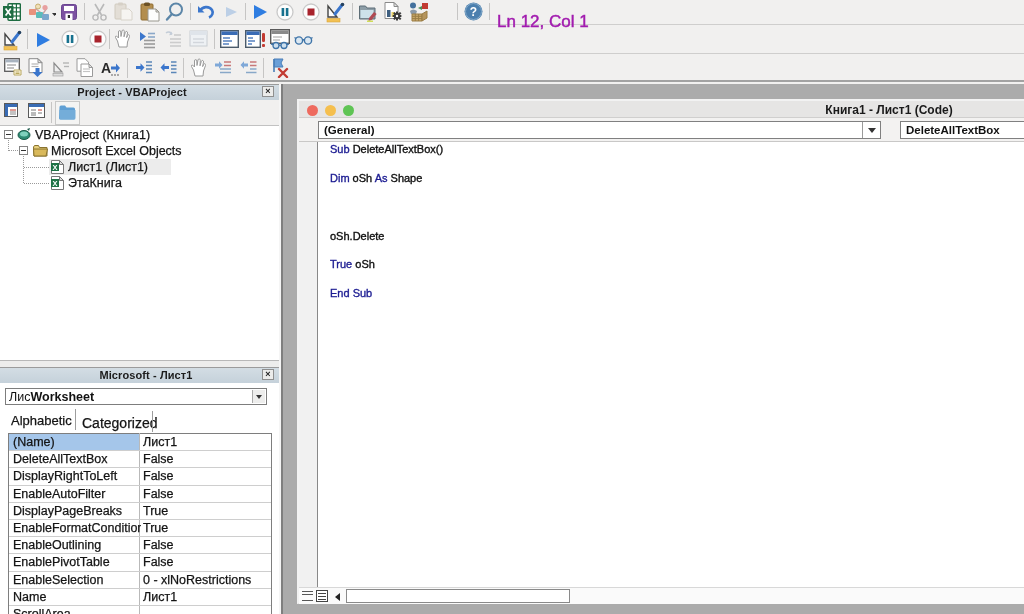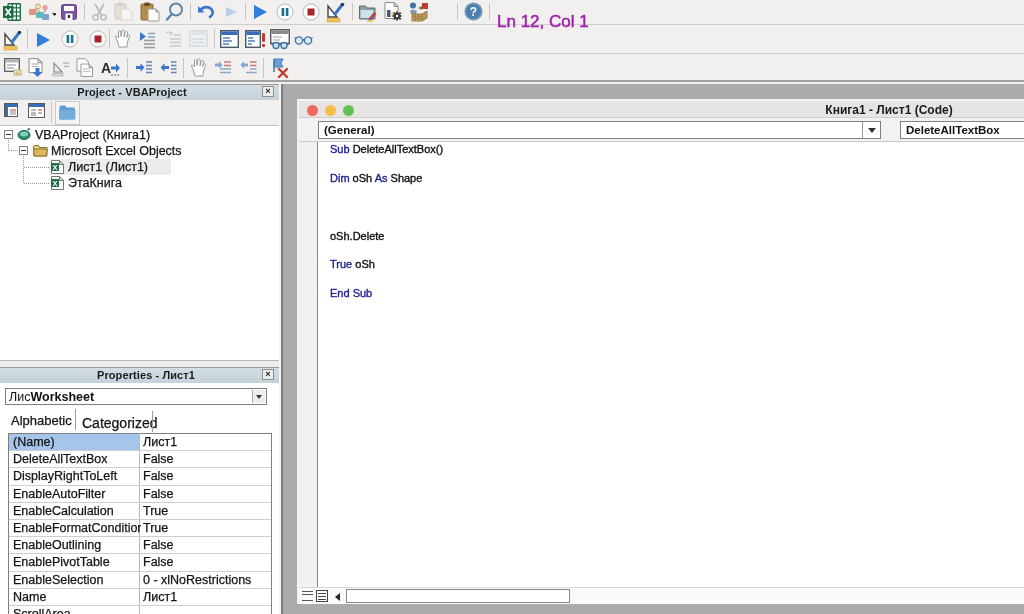--- a/index.html
+++ b/index.html
@@ -381,21 +381,21 @@
   </svg>
   <div class="trow" style="left:35px;top:2px;font-weight:400">VBAProject (Книга1)</div>
   <div class="trow" style="left:51px;top:18px">Microsoft Excel Objects</div>
 
   <div class="trow" style="left:68px;top:34px">Лист1 (Лист1)</div>
   <div class="trow" style="left:68px;top:50px">ЭтаКнига</div>
 </div>
 
 <div class="abs" style="left:0;top:360px;width:279px;height:7px;background:#ededec;border-top:1px solid #b8b8b8"></div>
 
-<div class="ptitle" style="top:367px;text-indent:13px">Properties - Лист1</div>
+<div class="ptitle" style="top:367px;text-indent:13px">Microsoft - Лист1</div>
 <div class="closebtn" style="left:262px;top:369px">×</div>
 <div id="props" class="abs" style="left:0;top:383px;width:279px;height:231px;background:#fff;overflow:hidden">
 
   <div class="abs" style="left:5px;top:5px;width:262px;height:17px;background:#fff;border:1px solid #7d7d7d">
     <div class="abs" style="left:3px;top:1px;font-size:12.5px;color:#111">Лис<b>Worksheet</b></div>
     <div class="abs" style="right:1px;top:1px;width:13px;height:13px;background:#ededec;border-left:1px solid #aaa"></div>
     <div class="abs" style="right:4px;top:6px;width:0;height:0;border-left:3.5px solid transparent;border-right:3.5px solid transparent;border-top:4.5px solid #333"></div>
   </div>
 
   <div class="abs" style="left:11px;top:30px;font-size:13px;color:#141414;-webkit-text-stroke:0.25px">Alphabetic</div>
@@ -421,21 +421,21 @@
         <div class="gname">DisplayRightToLeft</div>
         <div class="gval">False</div>
       </div>
   <div class="grow" style="top:51.6px">
         <div class="abs" style="left:0;top:0;width:130px;height:16.2px;"></div>
         <div class="gname">EnableAutoFilter</div>
         <div class="gval">False</div>
       </div>
   <div class="grow" style="top:68.8px">
         <div class="abs" style="left:0;top:0;width:130px;height:16.2px;"></div>
-        <div class="gname">EnableCalculation</div>
+        <div class="gname">DisplayPageBreaks</div>
         <div class="gval">True</div>
       </div>
   <div class="grow" style="top:86.0px">
         <div class="abs" style="left:0;top:0;width:130px;height:16.2px;"></div>
         <div class="gname">EnableFormatConditions</div>
         <div class="gval">True</div>
       </div>
   <div class="grow" style="top:103.2px">
         <div class="abs" style="left:0;top:0;width:130px;height:16.2px;"></div>
         <div class="gname">EnableOutlining</div>

